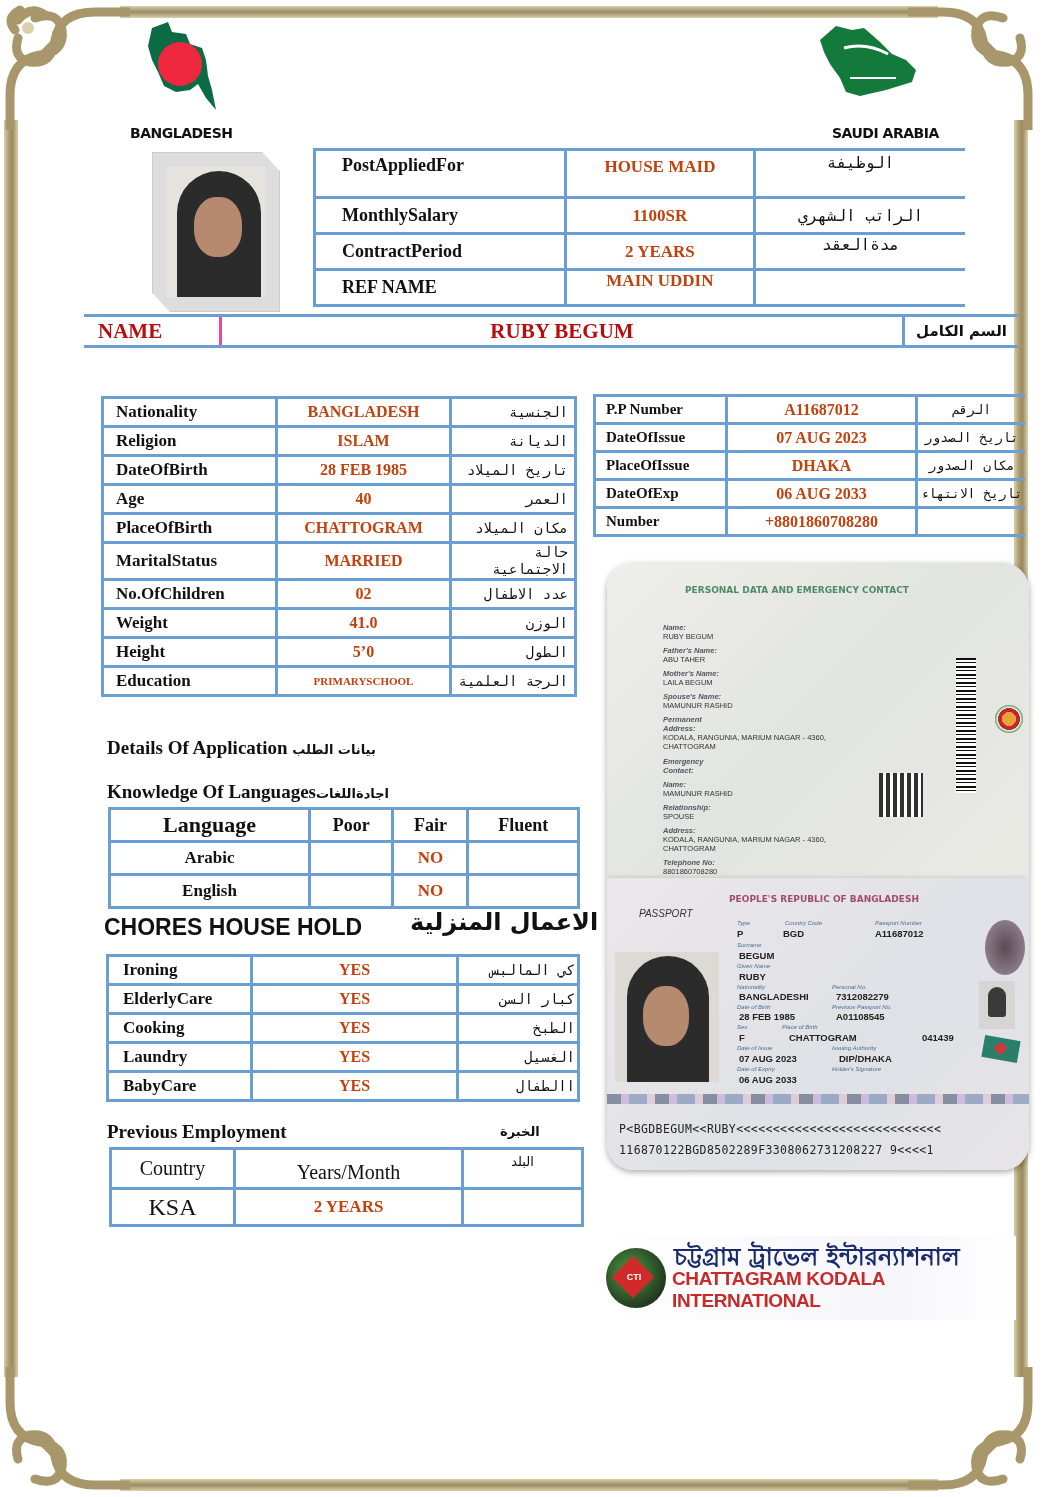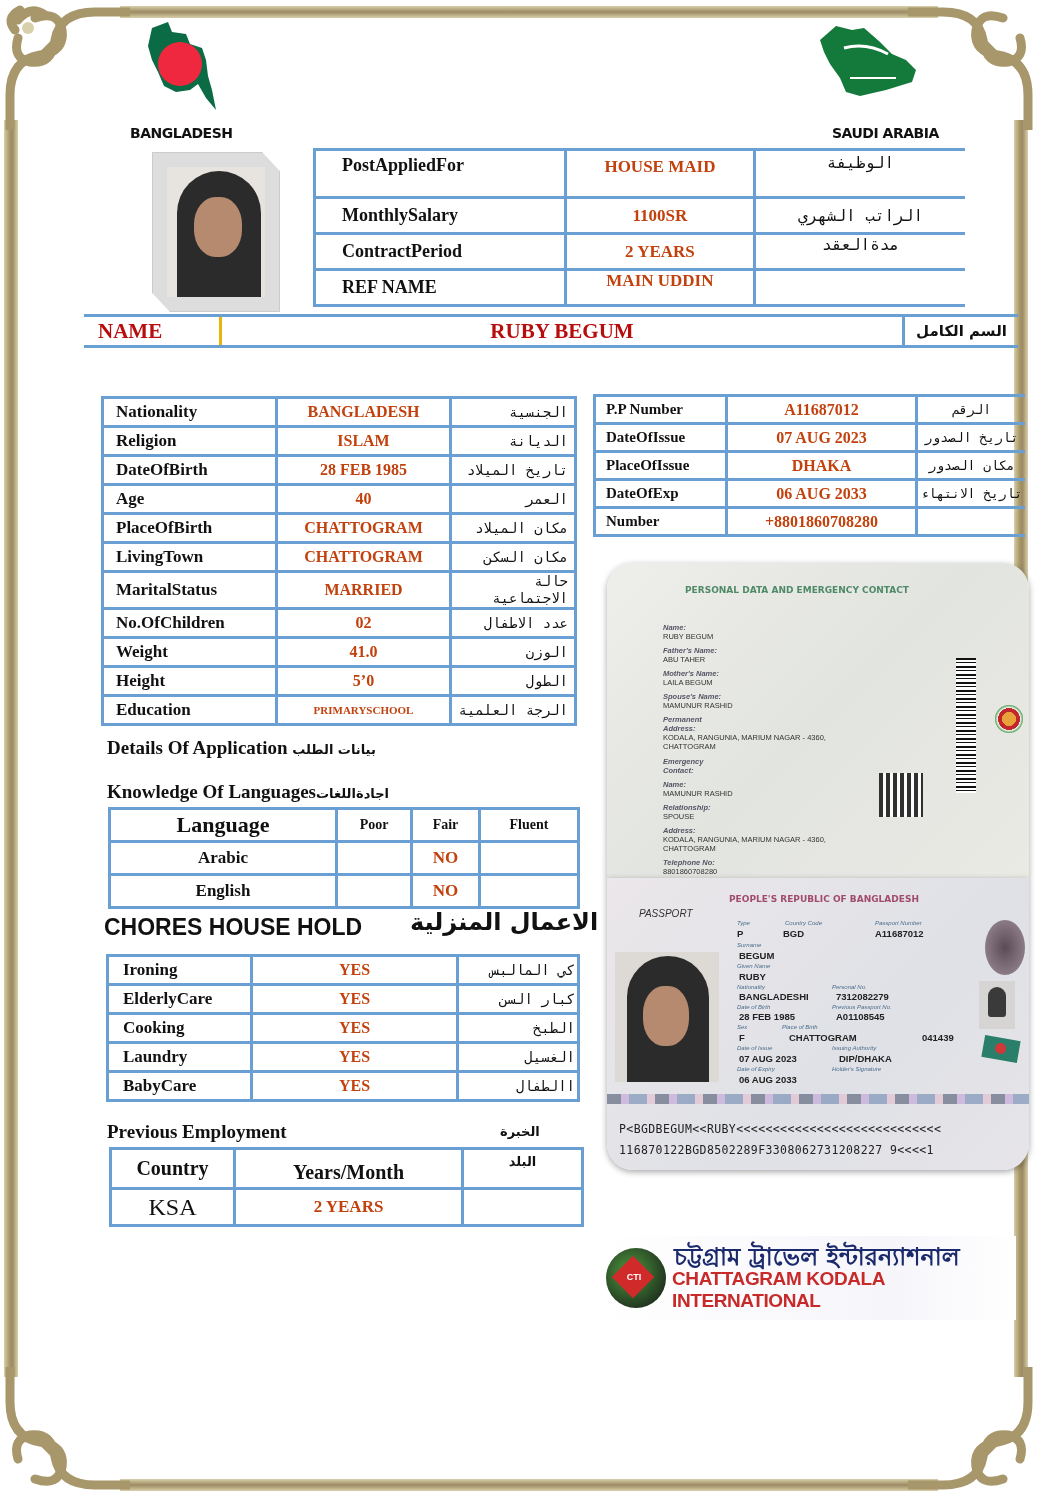--- a/index.html
+++ b/index.html
@@ -44,21 +44,21 @@
 
   
   .t-job { left: 313px; top: 148px; width: 652px; }
   .t-job td { border-left: 3px solid #6a9fd3; border-right: 3px solid #6a9fd3; }
   .t-job td:last-child { border-right: none; }
   .t-job .k { font-size: 18px; padding-left: 26px; }
   .t-job .a { text-align: center; font-size: 16px; }
 
   
   .name-row { position: absolute; left: 84px; top: 314px; width: 934px; height: 34px; border-top: 3px solid #6a9fd3; border-bottom: 3px solid #6a9fd3; display: flex; align-items: center; }
-  .name-row .nk { width: 138px; padding-left: 14px; color: #b80d0d; font-weight: bold; font-size: 21px; border-right: 3px solid #eab308; height: 100%; display: flex; align-items: center; }
+  .name-row .nk { width: 138px; padding-left: 14px; color: #b80d0d; font-weight: bold; font-size: 21px; border-right: 3px solid #ec4899; height: 100%; display: flex; align-items: center; }
   .name-row .nv { flex: 1; text-align: center; color: #b80d0d; font-weight: bold; font-size: 21px; }
   .name-row .na { width: 116px; border-left: 3px solid #6a9fd3; height: 100%; font-family: "DejaVu Sans", sans-serif; font-weight: bold; font-size: 15px; display: flex; align-items: center; justify-content: center; }
 
   
   .t-personal { left: 101px; top: 396px; width: 476px; }
   .t-personal td { height: 29px; }
   .t-personal .k { padding-left: 12px; font-size: 17px; width: 174px; }
   .t-personal .v { width: 174px; font-size: 16px; }
   .t-personal .a { padding-right: 6px; }
   .v-small { font-size: 11px !important; }
@@ -77,33 +77,33 @@
   .h-details { left: 107px; top: 737px; }
   .h-lang { left: 107px; top: 781px; }
   .h-chores { left: 104px; top: 914px; font-family: "Liberation Sans", sans-serif; font-size: 23px; }
   .h-chores-ar { position: absolute; left: 410px; top: 908px; font-family: "DejaVu Sans", sans-serif; font-weight: bold; font-size: 24px; }
   .h-prev { left: 107px; top: 1121px; }
   .h-prev-ar { position: absolute; left: 500px; top: 1124px; font-family: "DejaVu Sans", sans-serif; font-weight: bold; font-size: 13px; }
 
   
   .t-lang { left: 108px; top: 807px; width: 472px; }
   .t-lang td { height: 33px; text-align: center; font-weight: bold; font-size: 17px; }
-  .t-lang th { font-weight: bold; border: 3px solid #6a9fd3; height: 33px; font-size: 14px; }
+  .t-lang th { font-weight: bold; border: 3px solid #6a9fd3; height: 33px; font-size: 18px; }
   .t-lang th:first-child { font-size: 22px; }
 
   
   .t-chores { left: 106px; top: 954px; width: 474px; }
   .t-chores td { height: 29px; }
   .t-chores .k { padding-left: 14px; font-size: 17px; width: 144px; }
   .t-chores .v { width: 206px; font-size: 16px; }
   .t-chores .a { padding-right: 2px; }
 
   
   .t-prev { left: 109px; top: 1147px; width: 475px; }
-  .t-prev th { border: 3px solid #6a9fd3; font-weight: bold; height: 40px; font-size: 20px; }
+  .t-prev th { border: 3px solid #6a9fd3; font-weight: normal; height: 40px; font-size: 20px; }
   .t-prev td { height: 37px; text-align: center; }
 
   
   .pp-card { position: absolute; left: 607px; width: 422px; border-radius: 26px; overflow: hidden;
     background: linear-gradient(135deg, #eeeeea 0%, #e2e4df 50%, #eaeae5 100%); box-shadow: 0 2px 6px rgba(0,0,0,0.35); }
   .pp-back { top: 563px; height: 315px; border-radius: 26px 26px 0 0; }
   .pp-front { top: 878px; height: 292px; border-radius: 0 0 26px 26px; background: linear-gradient(135deg, #ebe7ea, #dfe1e6 60%, #e6e4e8); }
   .pp-title { position: absolute; left: 78px; top: 22px; font-family: "DejaVu Sans", sans-serif; font-size: 9px; font-weight: bold; color: #4f8a68; }
   .pp-rows { position: absolute; left: 56px; top: 60px; font-family: "Liberation Sans", sans-serif; font-size: 7.5px; color: #333; }
   .pp-row { display: flex; margin-bottom: 5px; flex-direction: column; }
@@ -261,25 +261,20 @@
         <td class="k">Age</td>
         <td class="v">40</td>
         <td class="a">العمر</td>
       </tr>
   <tr>
         <td class="k">PlaceOfBirth</td>
         <td class="v">CHATTOGRAM</td>
         <td class="a">مكان الميلاد</td>
       </tr>
   <tr>
-        <td class="k">LivingTown</td>
-        <td class="v">CHATTOGRAM</td>
-        <td class="a">مكان السكن</td>
-      </tr>
-  <tr>
         <td class="k">MaritalStatus</td>
         <td class="v">MARRIED</td>
         <td class="a">حالة الاجتماعية</td>
       </tr>
   <tr>
         <td class="k">No.OfChildren</td>
         <td class="v">02</td>
         <td class="a">عدد الاطفال</td>
       </tr>
   <tr>

